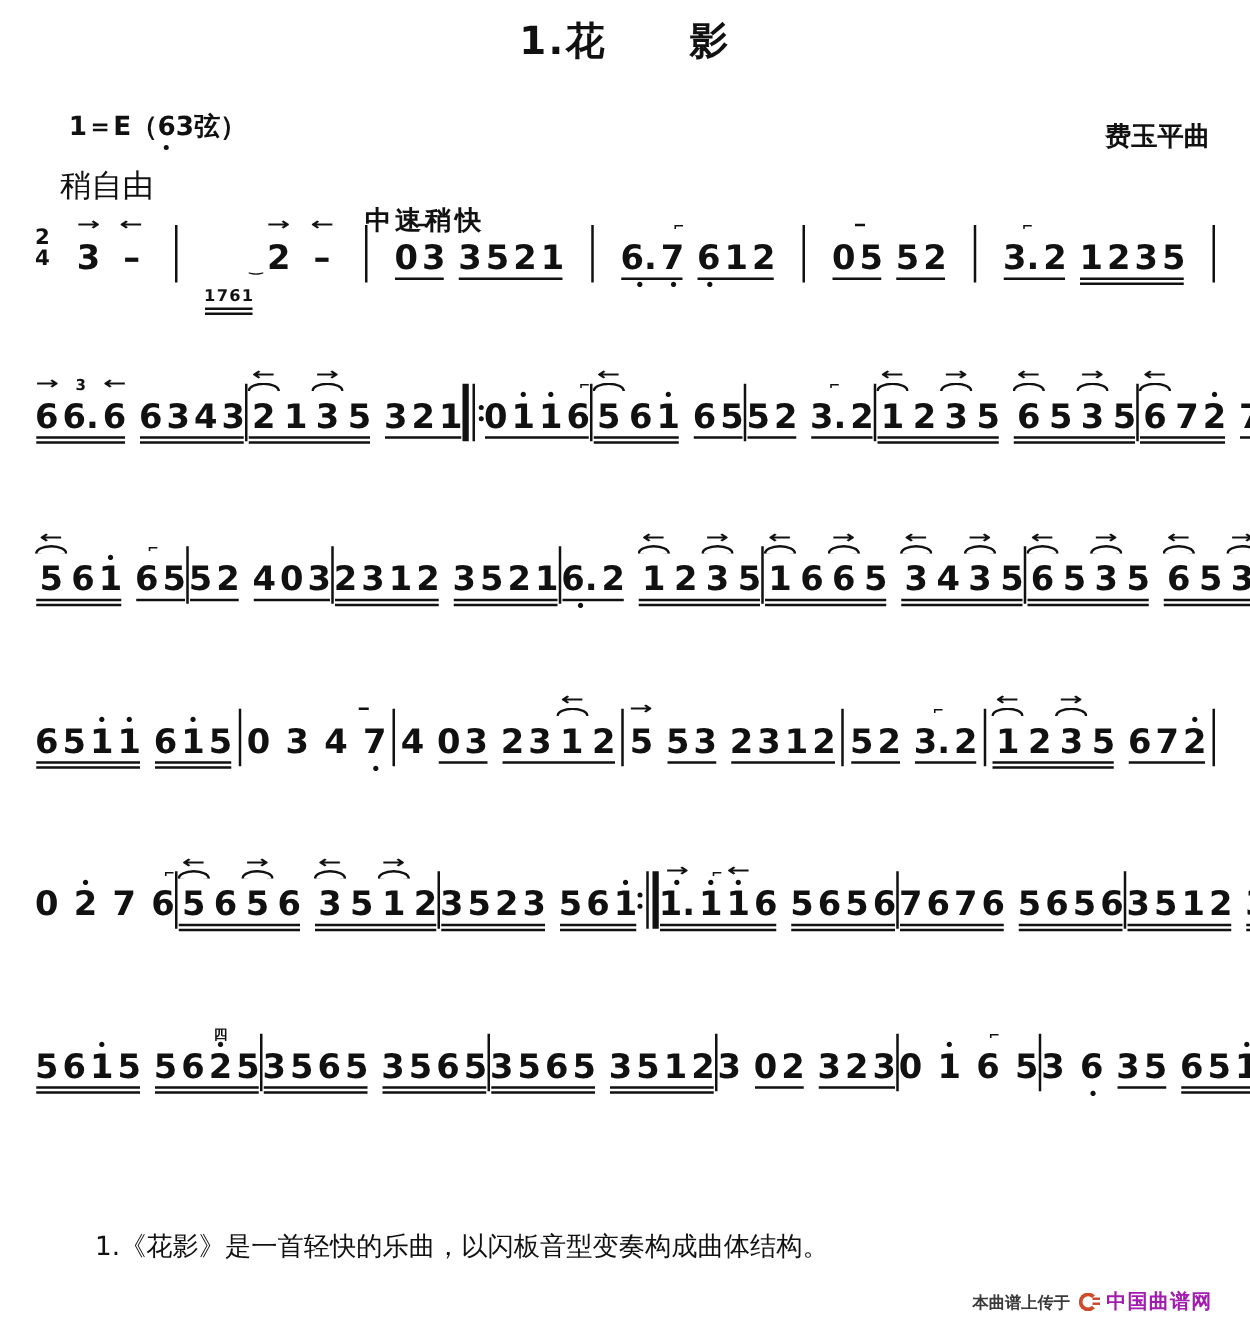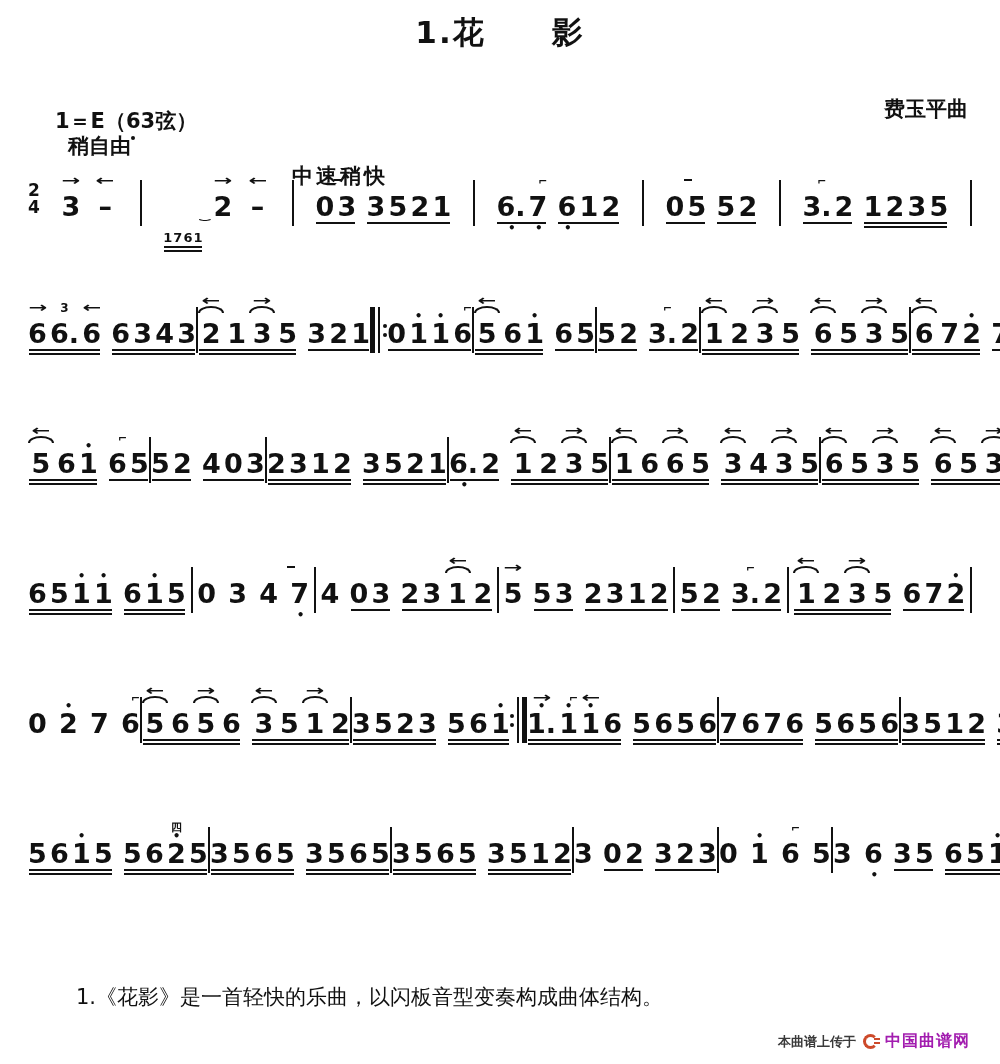--- a/index.html
+++ b/index.html
@@ -1,25 +1,25 @@
 <!DOCTYPE html>
 <html><head>
 <meta charset="utf-8">
 <style>
   html,body{margin:0;padding:0;background:#ffffff;}
   .page{position:relative;width:1000px;height:1064px;background:#fff;color:#111;
         font-family:"DejaVu Sans","Liberation Sans",sans-serif;overflow:hidden;}
   .title{position:absolute;top:12px;left:0;width:100%;text-align:center;
          font-size:31px;font-weight:bold;letter-spacing:2px;}
-  .keysig{position:absolute;top:107px;left:55px;font-size:21px;font-weight:bold;}
+  .keysig{position:absolute;top:87px;left:55px;font-size:21px;font-weight:bold;}
   .keysix{position:relative;display:inline-block;}
   .keysix::after{content:"";position:absolute;left:50%;margin-left:-2px;bottom:-7px;
                  width:4px;height:4px;border-radius:50%;background:#111;}
   .composer{position:absolute;top:95px;right:32px;font-size:21px;font-weight:bold;}
-  .tempofree{position:absolute;top:132px;left:68px;font-size:21px;font-weight:bold;}
+  .tempofree{position:absolute;top:132px;left:48px;font-size:25px;font-weight:normal;}
   .tempomark{position:absolute;top:162px;left:292px;font-size:21px;font-weight:bold;letter-spacing:3px;}
 
   .mline{position:absolute;left:28px;right:28px;display:flex;justify-content:space-between;align-items:flex-start;}
   .meas{display:flex;align-items:flex-start;gap:10px;}
   .grp{position:relative;display:flex;gap:3px;padding-bottom:10px;}
   .grp.u0{gap:12px;}
   .grp.u1::after,.grp.u2::after{content:"";position:absolute;left:1px;right:1px;bottom:7px;height:2px;background:#111;}
   .grp.u2::before{content:"";position:absolute;left:1px;right:1px;bottom:3px;height:2px;background:#111;}
   .note{position:relative;display:flex;flex-direction:column;align-items:center;min-width:19px;}
   .note.dash{min-width:26px;}

